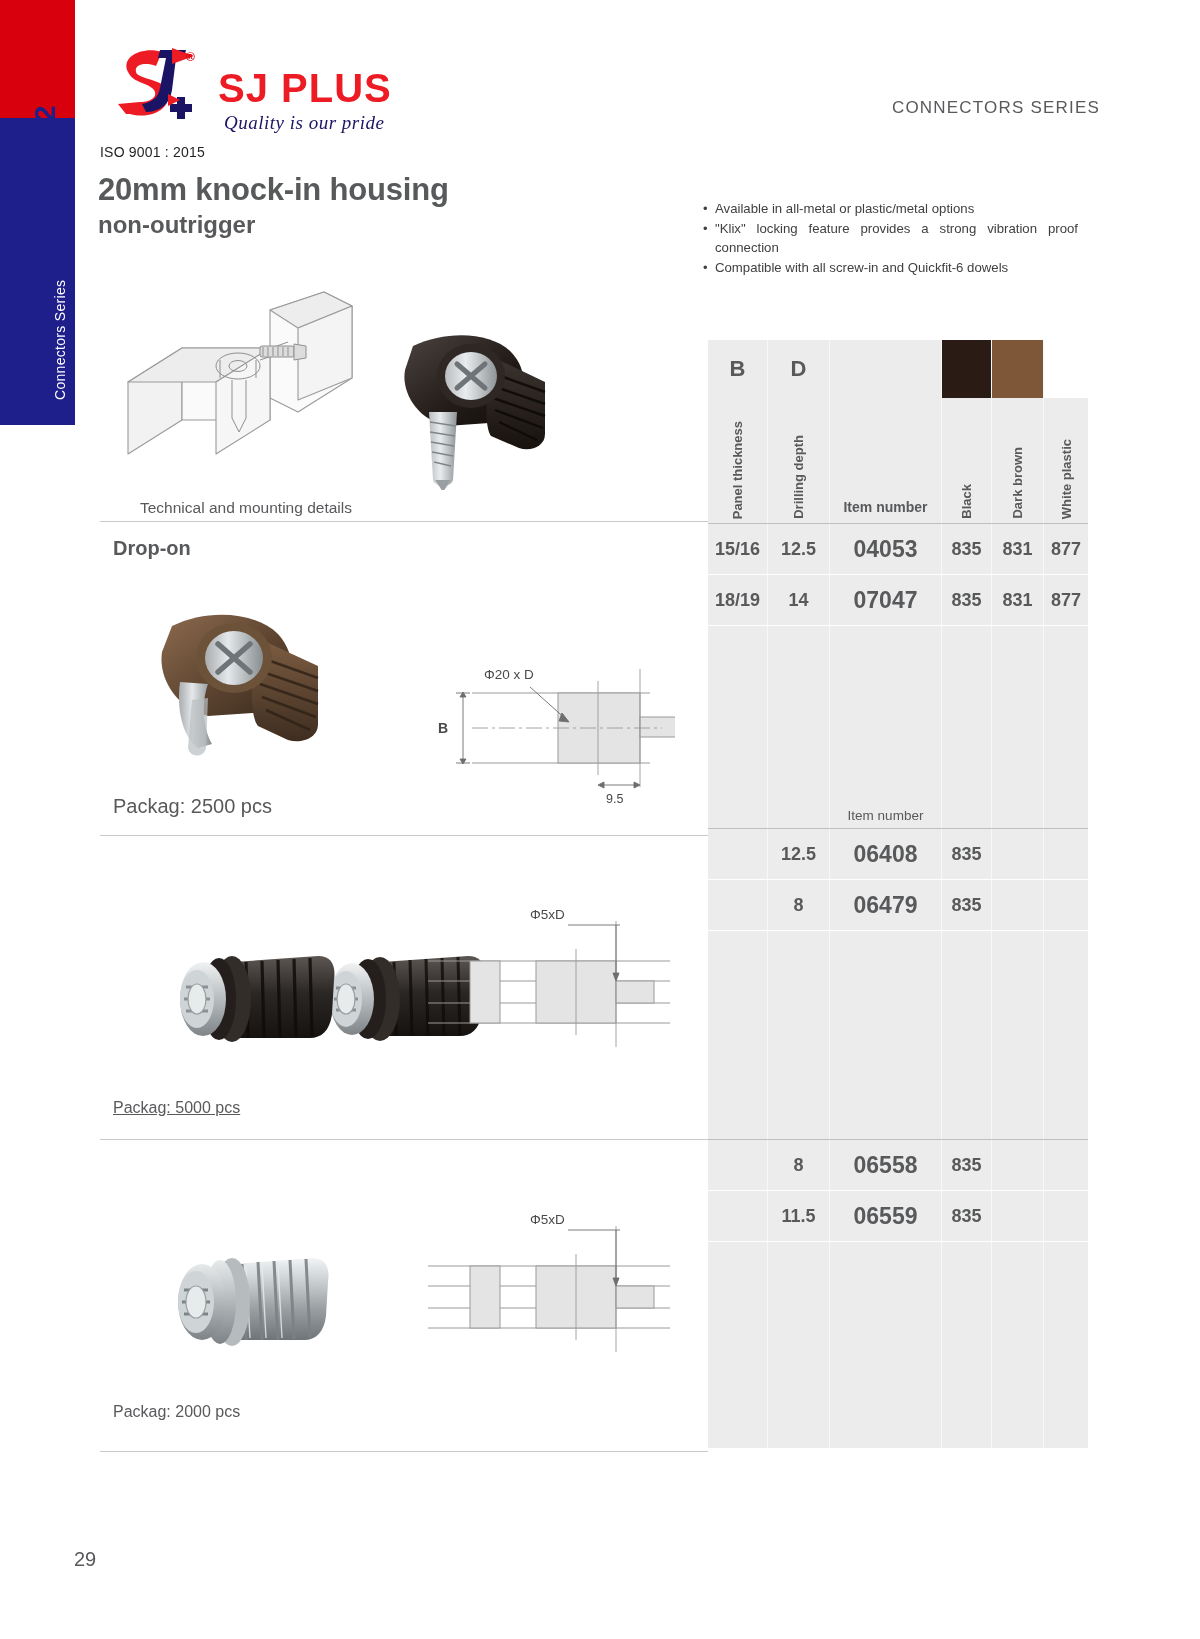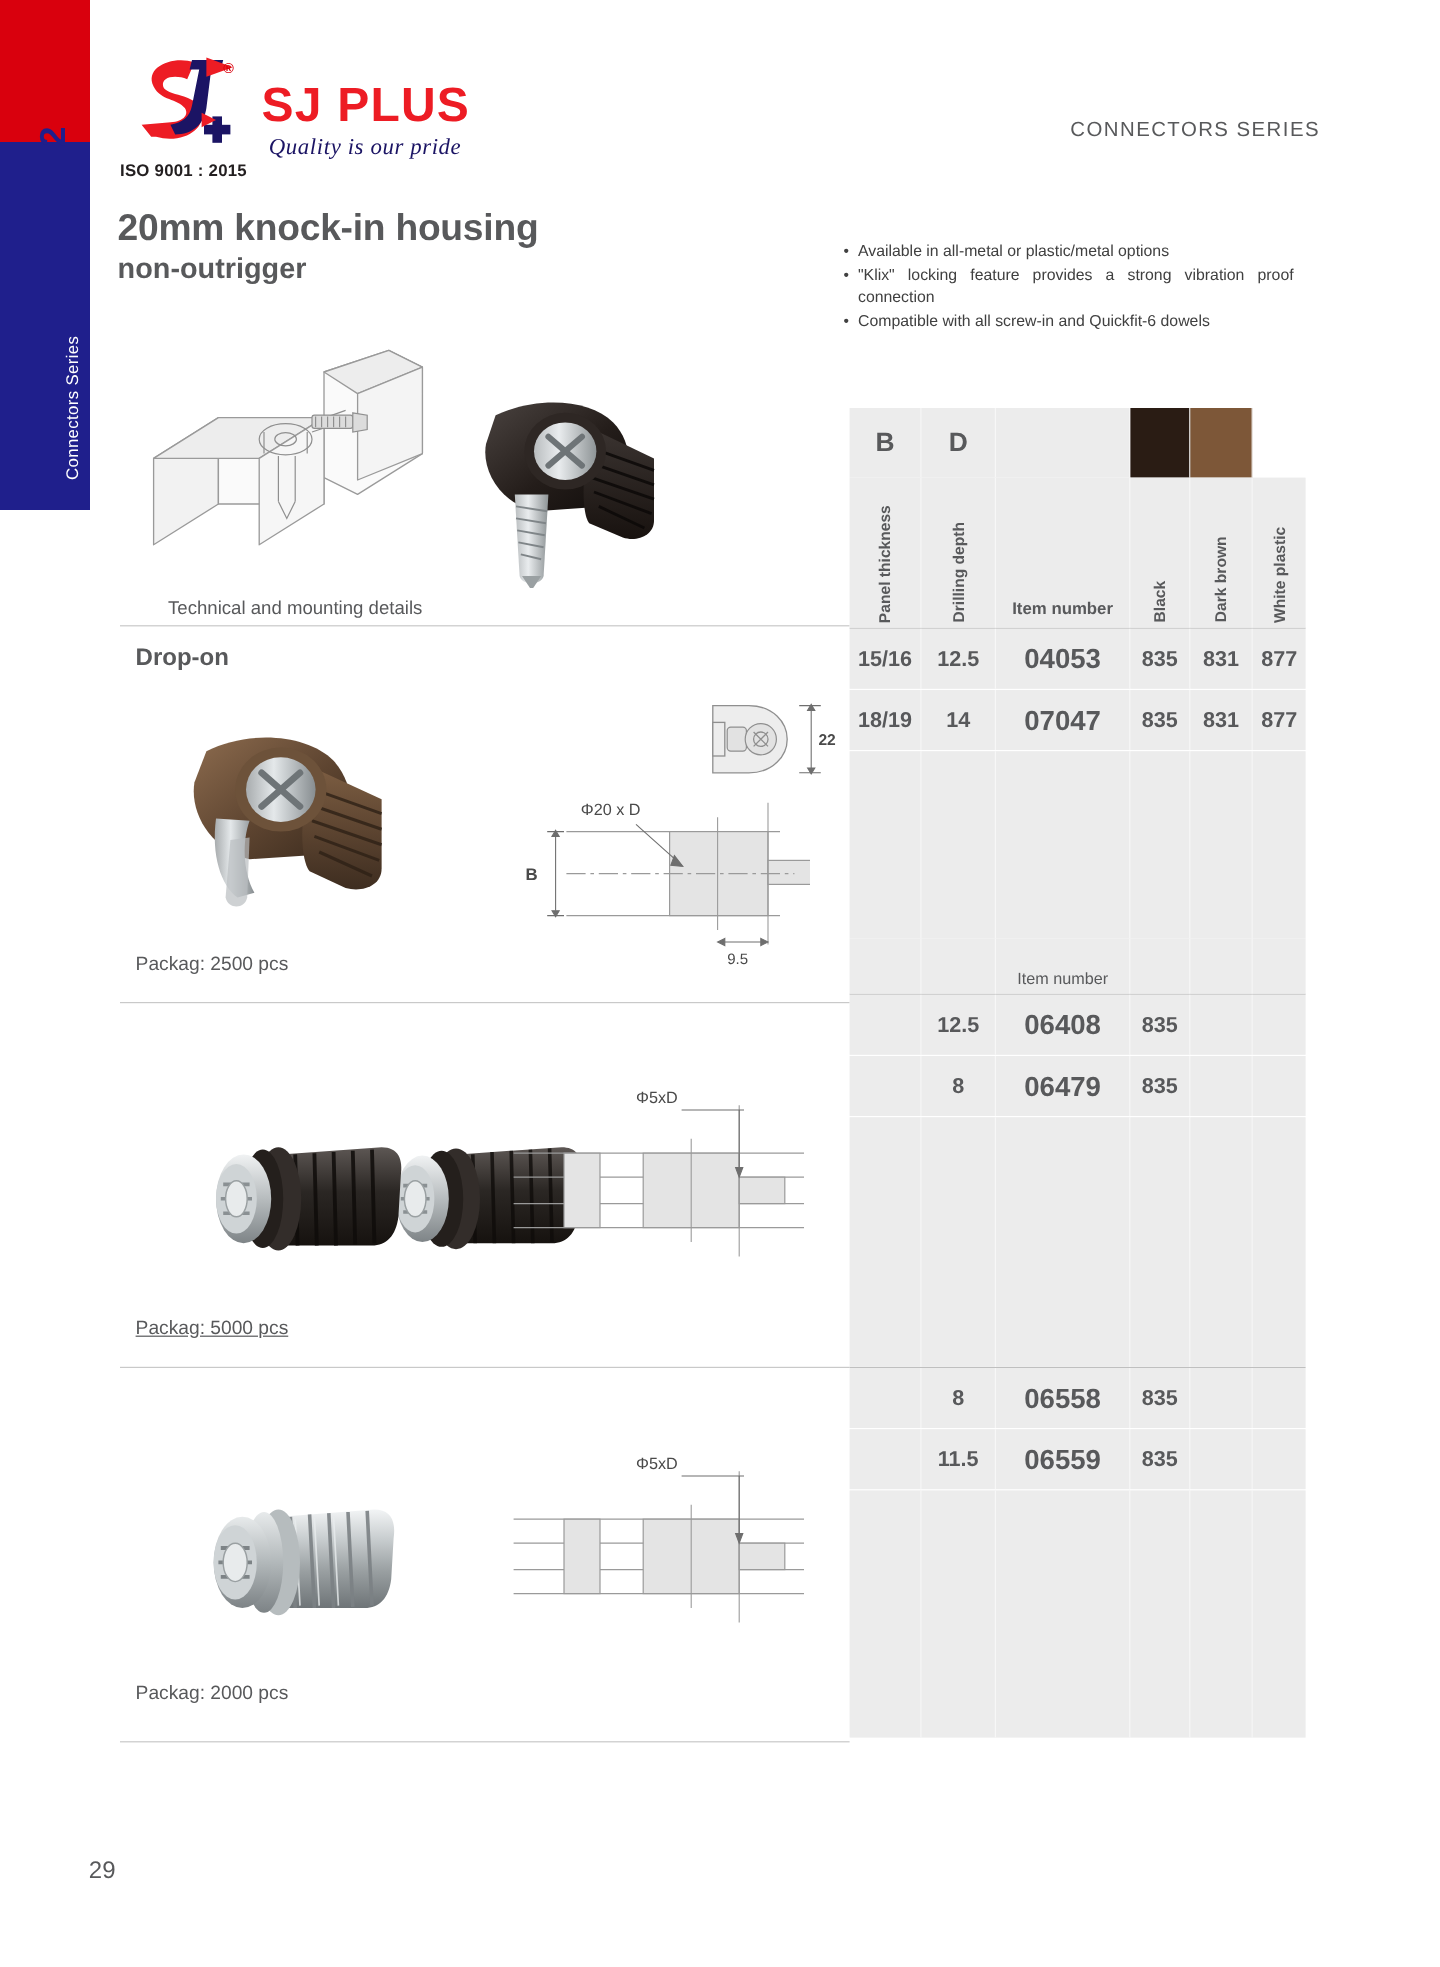--- a/index.html
+++ b/index.html
@@ -39,22 +39,22 @@
     position:absolute; left:118px; top:26px;
     font-size:40px; font-weight:bold; color:#ed1c24;
     letter-spacing:1px; line-height:1;
   }
   .brand-tag {
     position:absolute; left:124px; top:70px;
     font-size:19px; font-style:italic; color:#1b1464;
     font-family:"Liberation Serif", serif; letter-spacing:.5px;
   }
   .iso-line {
-    position:absolute; left:0px; top:92px;
-    font-size:14px; font-weight:bold; color:#231f20; letter-spacing:.2px;
+    position:absolute; left:0px; top:102px;
+    font-size:14px; font-weight:normal; color:#231f20; letter-spacing:.2px;
   }
 
   .series-header {
     position:absolute; right:100px; top:98px;
     font-size:17px; color:#58595b; letter-spacing:1.2px;
   }
 
   
   .title-main {
     position:absolute; left:98px; top:172px;
@@ -67,21 +67,21 @@
 
   
   .bullets { position:absolute; left:703px; top:199px; width:375px; }
   .bullet { position:relative; padding-left:12px; font-size:13.2px; line-height:19.5px; color:#404040; text-align:justify; }
   .bullet::before { content:"•"; position:absolute; left:0; top:0; font-size:13px; }
   .bullet.j { text-align:justify; text-align-last:left; }
 
   
   .caption-tech { position:absolute; left:140px; top:485px; font-size:15.5px; color:#58595b;margin-top:14px; }
   .label-dropon { position:absolute; left:113px; top:537px; font-size:20px; font-weight:bold; color:#58595b; }
-  .pack1 { position:absolute; left:113px; top:795px; font-size:16px; color:#58595b; }
+  .pack1 { position:absolute; left:113px; top:795px; font-size:20px; color:#58595b; }
   .pack2 { position:absolute; left:113px; top:1099px; font-size:16px; color:#58595b;text-decoration:underline; }
   .pack3 { position:absolute; left:113px; top:1403px; font-size:16px; color:#58595b; }
 
   
   .hr { position:absolute; left:100px; width:608px; height:1px; background:#c9c9c9; }
   .hr-top   { top:521px; }
   .hr-mid1  { top:835px; }
   .hr-mid2  { top:1139px; }
   .hr-bot   { top:1451px; }
 
@@ -268,43 +268,20 @@
       <ellipse cx="84" cy="50" rx="38" ry="35" fill="#6d523a"></ellipse>
       <ellipse cx="84" cy="50" rx="29" ry="27" fill="url(#steel2)"></ellipse>
       <g stroke="#6e7477" stroke-width="5.5" stroke-linecap="round">
         <path d="M68 36 L100 64 M100 36 L68 64"></path>
       </g>
       <path d="M30 74 C26 104 34 130 48 140 L62 136 C52 118 52 92 58 76 Z" fill="url(#steel2)"></path>
       <path d="M42 92 L58 90 L56 140 C54 150 40 150 38 140 Z" fill="#b9bec0" opacity=".7"></path>
     </svg>
   </div>
 
-  <div class="art" style="left:580px; top:578px;">
-    <svg width="118" height="80" viewBox="0 0 118 80">
-      <g fill="#ededed" stroke="#8f8f8f" stroke-width="1.1">
-        <path d="M14 10 L44 10 C64 10 76 24 76 38 C76 52 64 66 44 66 L14 66 Z"></path>
-        <rect x="14" y="24" width="10" height="28"></rect>
-      </g>
-      <g fill="#e2e2e2" stroke="#8f8f8f" stroke-width="1">
-        <rect x="26" y="28" width="16" height="20" rx="3"></rect>
-        <circle cx="54" cy="38" r="13"></circle>
-      </g>
-      <g stroke="#8f8f8f" stroke-width="1.1" fill="none">
-        <path d="M48 32 L60 44 M60 32 L48 44"></path>
-        <circle cx="54" cy="38" r="6"></circle>
-      </g>
-      <g stroke="#6e6e6e" stroke-width=".9">
-        <path d="M86 10 L104 10 M86 66 L104 66"></path>
-        <path d="M96 14 L96 62"></path>
-        <path d="M93 14 L96 9 L99 14 Z" fill="#6e6e6e"></path>
-        <path d="M93 62 L96 67 L99 62 Z" fill="#6e6e6e"></path>
-      </g>
-      <text x="102" y="43" font-family="Liberation Sans, sans-serif" font-size="13" font-weight="bold" fill="#4a4a4a">22</text>
-    </svg>
-  </div>
 
   <div class="art" style="left:410px; top:655px;">
     <svg width="265" height="150" viewBox="0 0 265 150">
       <g stroke="#9a9a9a" stroke-width="1" fill="none">
         <path d="M62 38 L240 38"></path>
         <path d="M62 108 L240 108"></path>
       </g>
       <g fill="#e4e4e4" stroke="#9a9a9a" stroke-width="1">
         <rect x="148" y="38" width="82" height="70"></rect>
         <rect x="230" y="62" width="40" height="20"></rect>

